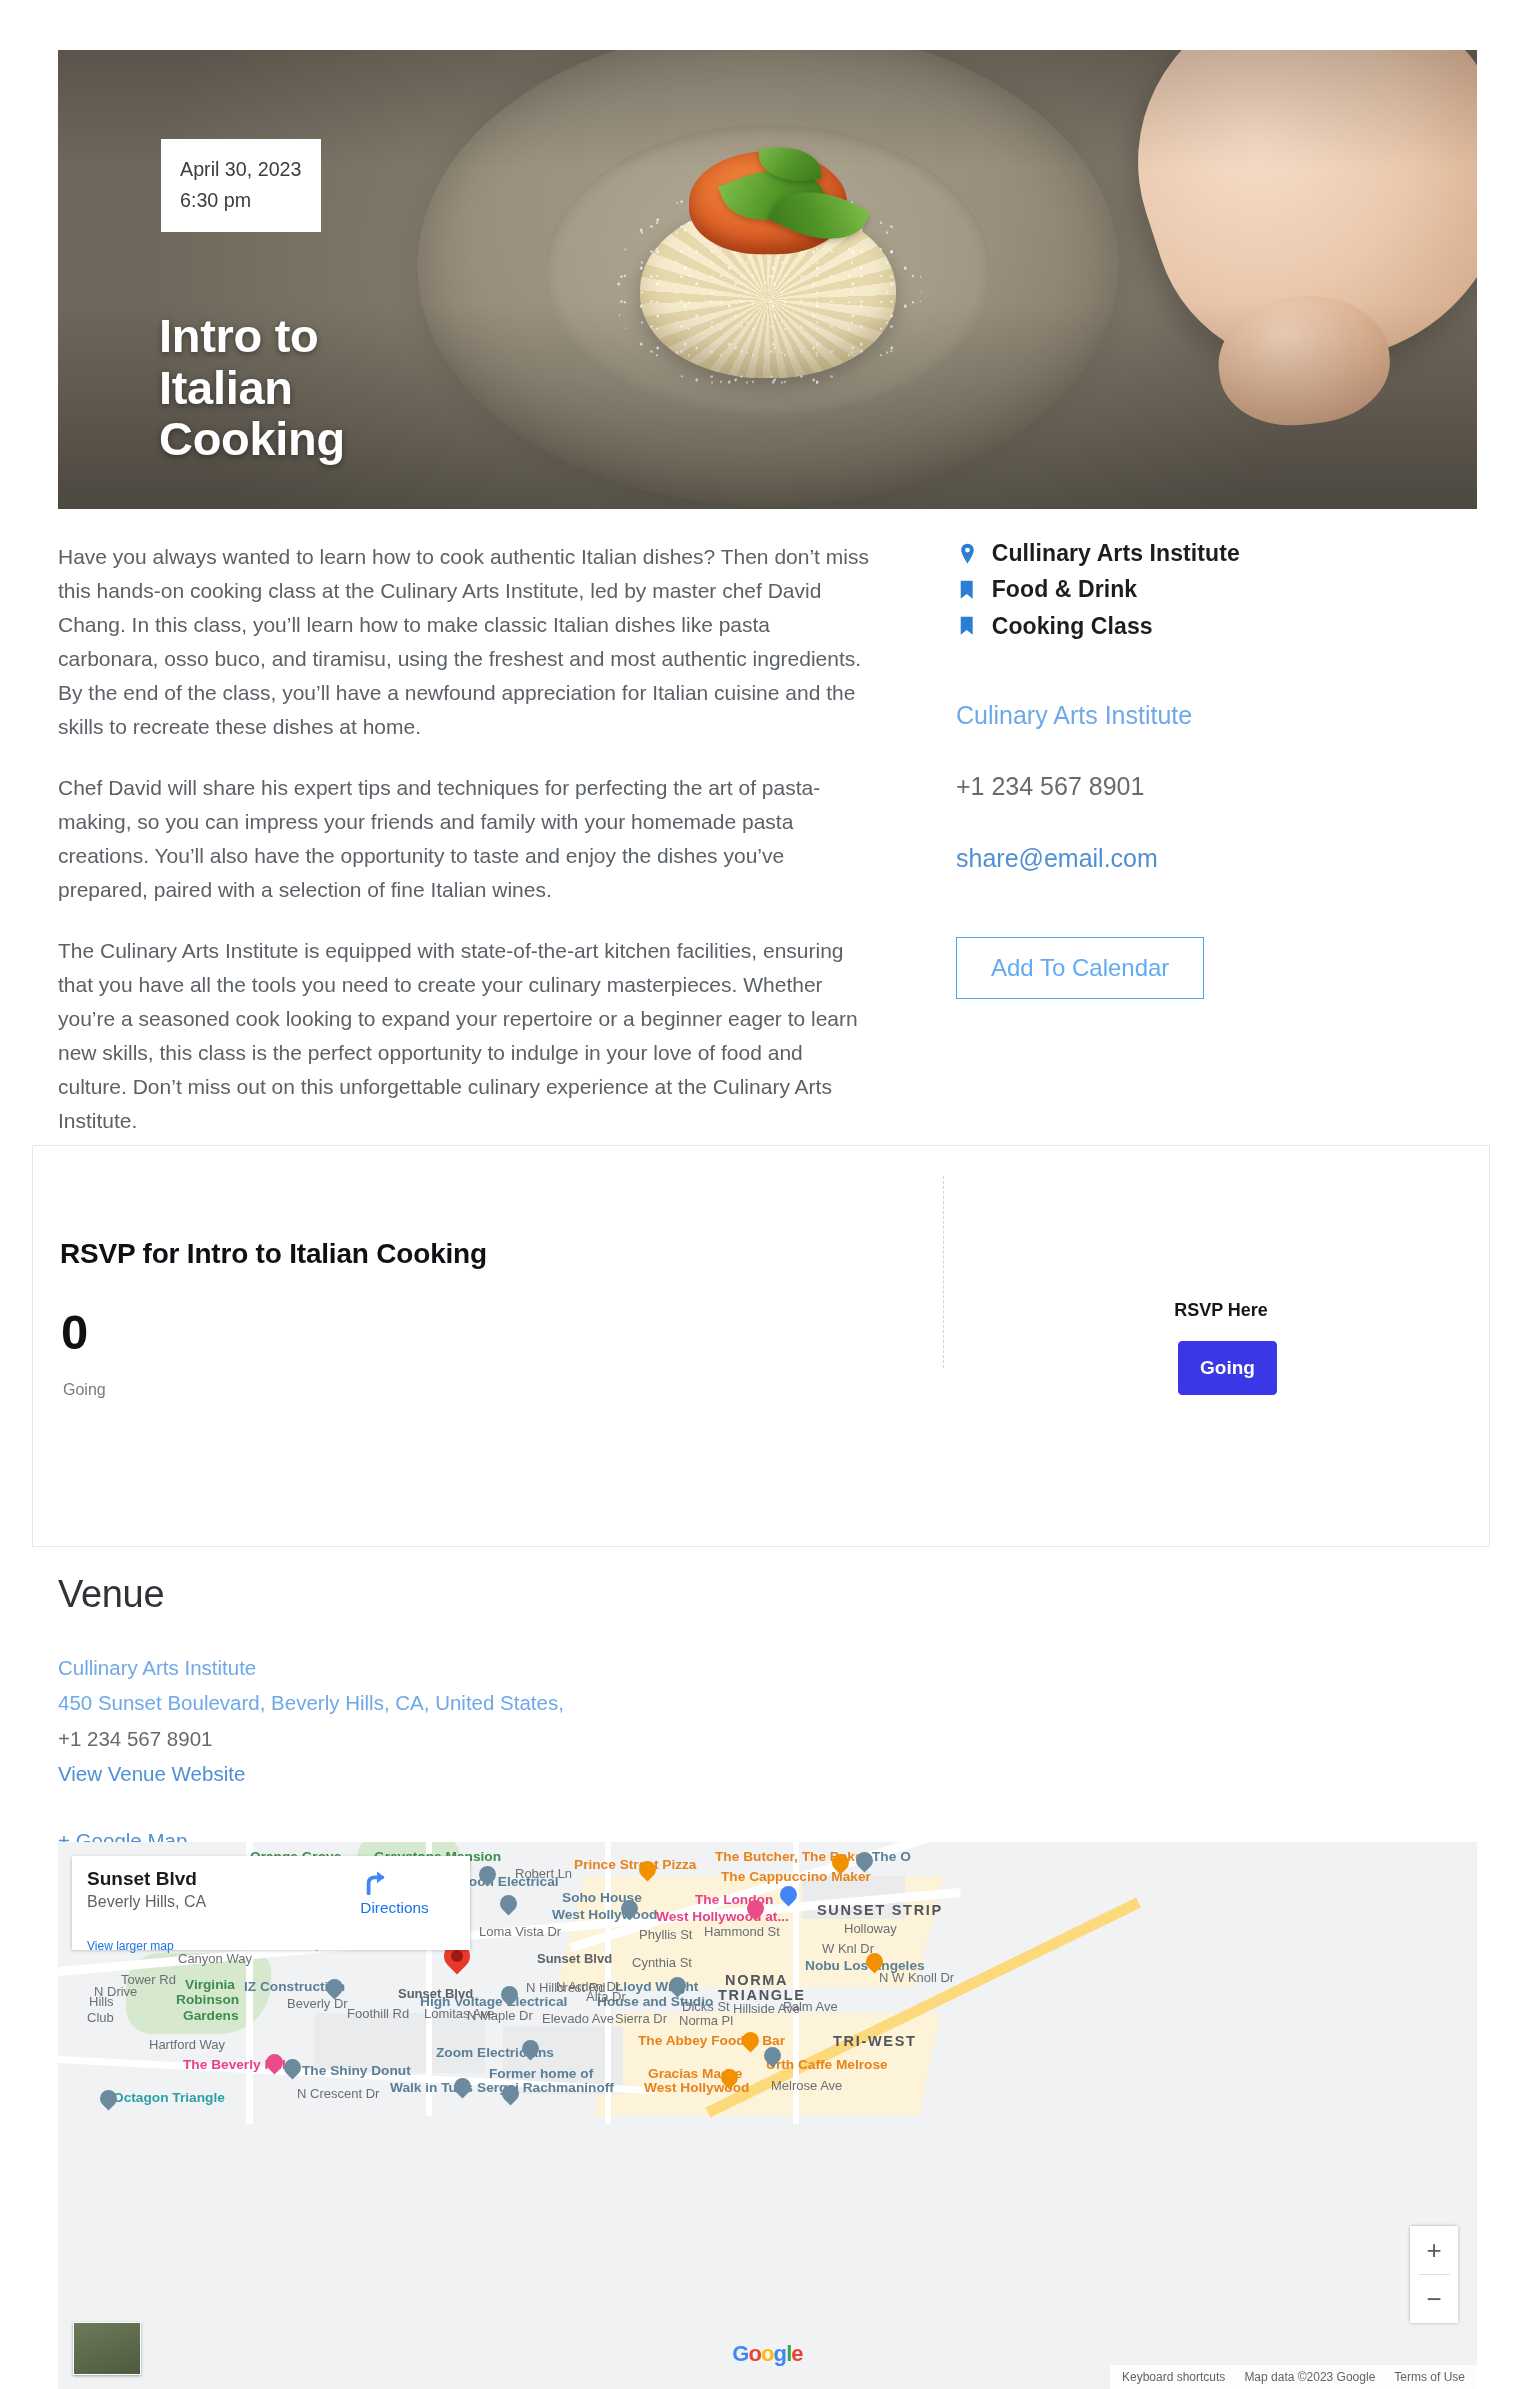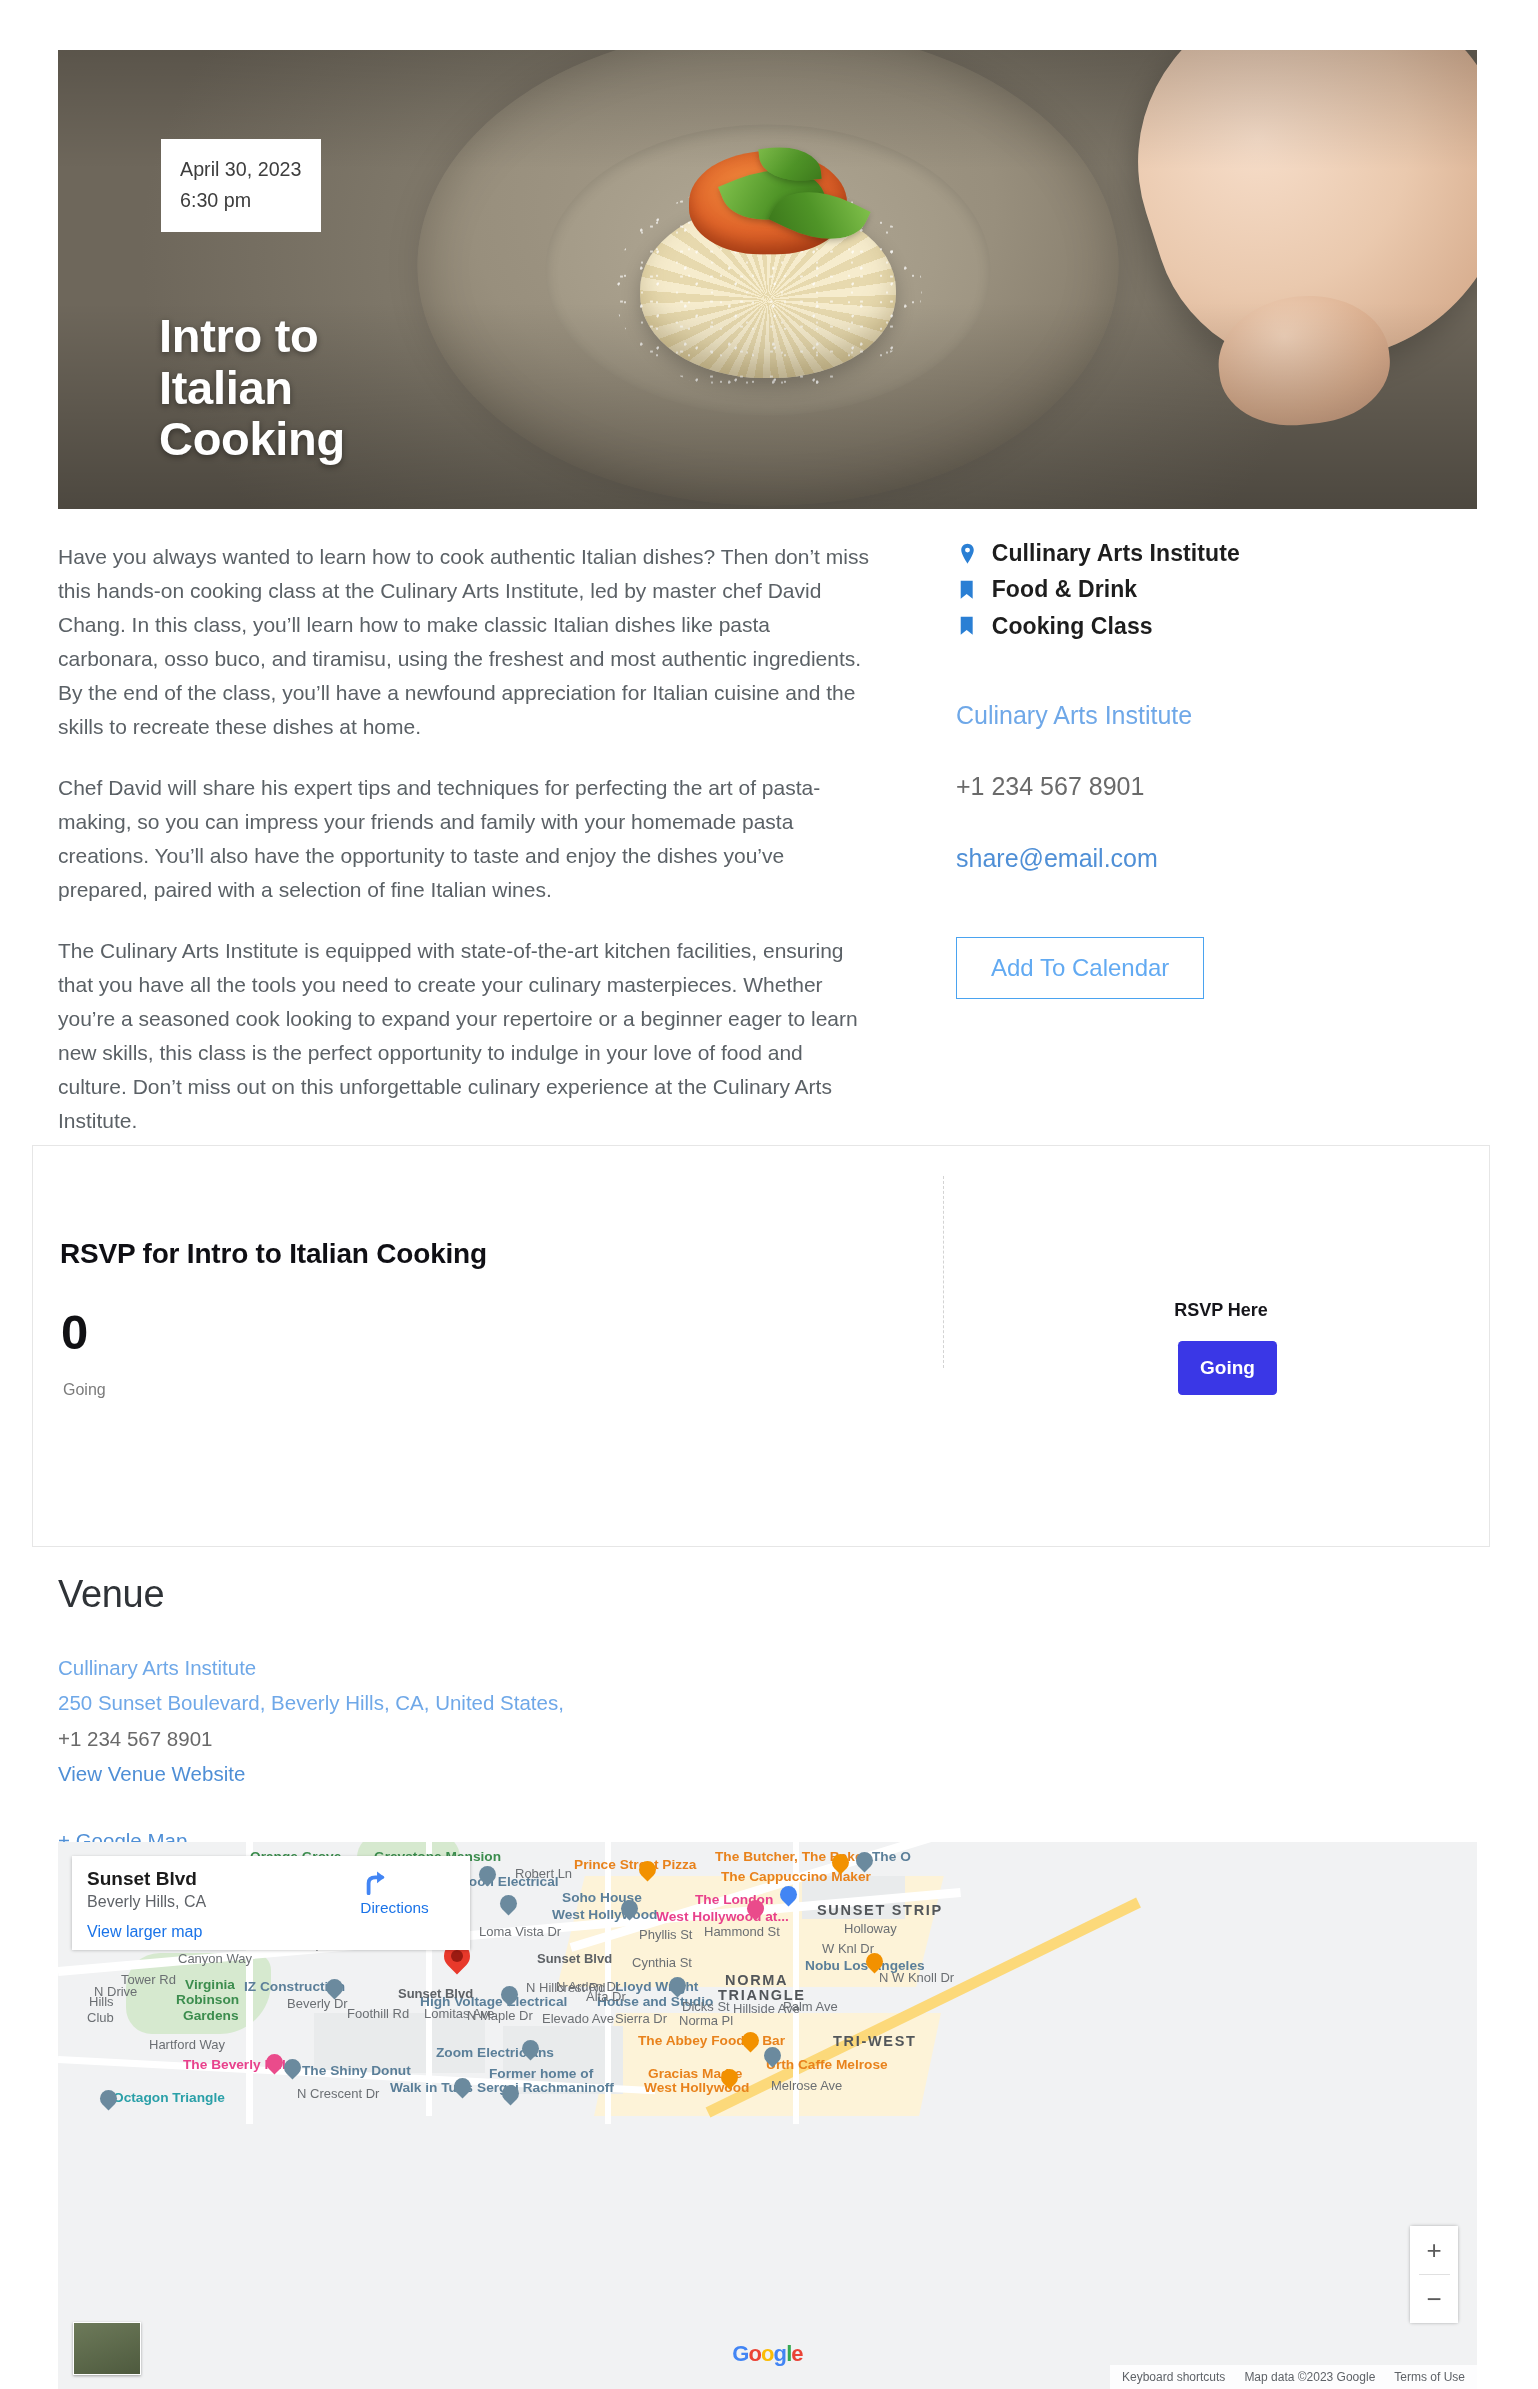--- a/index.html
+++ b/index.html
@@ -232,21 +232,21 @@
   .pin.pink i{ background:#ea4b8b; }
   .pin.blue i{ background:#4285f4; }
 
   .map-card {
     position:absolute; left:13.7px; top:13.7px; width:398px; height:94px;
     background:#ffffff; box-shadow:0 0.9px 3.4px rgba(0,0,0,.28);
     padding:12px 15.4px;
   }
   .mc-title { font-size:19px; font-weight:bold; color:#1c1c1c; font-family:"Liberation Sans", sans-serif; }
   .mc-sub   { font-size:16px; color:#5f6368; margin-top:3.4px; font-family:"Liberation Sans", sans-serif; }
-  .mc-larger{ font-size:16px; color:#1a73e8; margin-top:12px; font-family:"Liberation Sans", sans-serif; cursor:pointer;}
+  .mc-larger{ font-size:12px; color:#1a73e8; margin-top:28px; font-family:"Liberation Sans", sans-serif; cursor:pointer;}
   .mc-dir {
     position:absolute; right:15.4px; top:12px; width:94px; text-align:left;
   }
   .mc-dir-label{ font-size:15.4px; color:#1a73e8; margin-top:1.7px; font-family:"Liberation Sans", sans-serif; }
 
   .zoomctl {
     position:absolute; right:19px; bottom:67px; width:48px; height:96px;
     background:#fff; box-shadow:0 0.9px 3.4px rgba(0,0,0,.3); border-radius:2.6px;
   }
   .zoomctl button {
@@ -363,21 +363,21 @@
     <div class="rsvp-count-label">Going</div>
     <div class="rsvp-div"></div>
     <div class="rsvp-here">RSVP Here</div>
     <button class="going-btn">Going</button>
   </div>
 
   <div class="venue">
     <h2>Venue</h2>
     <div class="venue-lines">
       <div class="lk">Cullinary Arts Institute</div>
-      <div class="lk">250 Sunset Boulevard, Beverly Hills, CA, United States,</div>
+      <div class="lk">450 Sunset Boulevard, Beverly Hills, CA, United States,</div>
       <div class="plain">+1 234 567 8901</div>
       <div class="lk-d">View Venue Website</div>
     </div>
     <div class="gmap-link lk-d">+ Google Map</div>
   </div>
 
   <div class="map">
     <div class="map-base">
 
       <div class="mgreen" style="left:68px;  top:111px; width:145px; height:81px;  border-radius:34px 17px 51px 26px;"></div>

